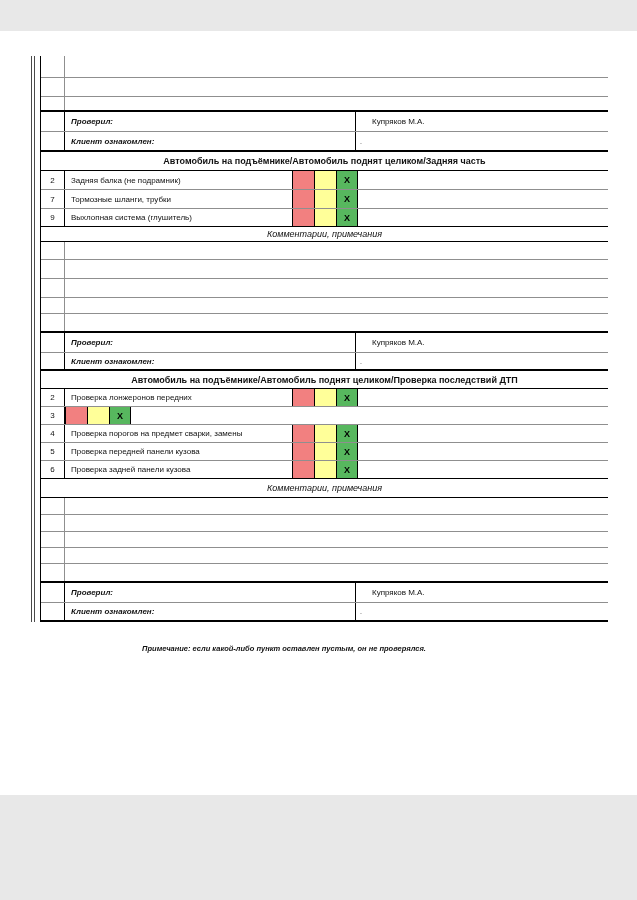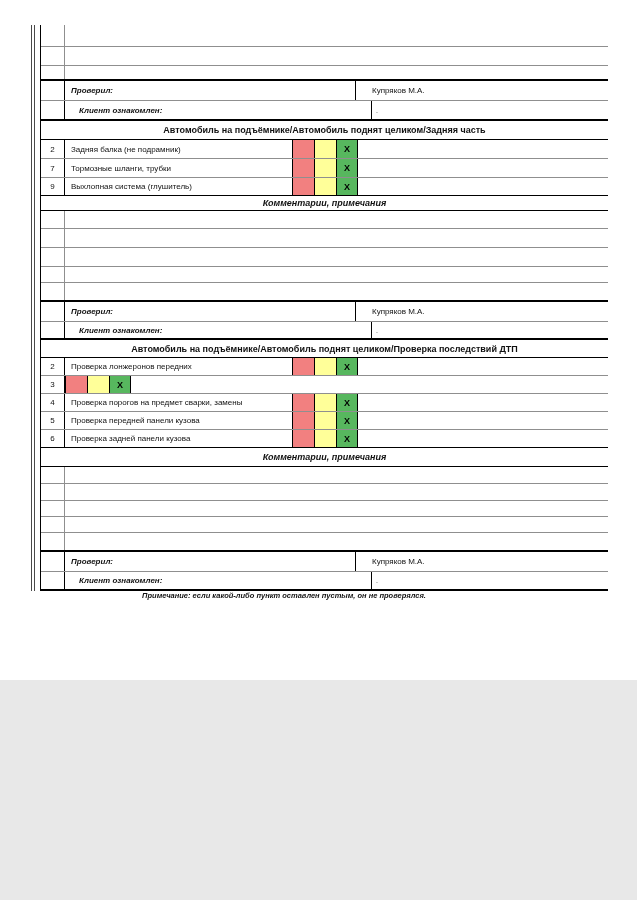--- a/index.html
+++ b/index.html
@@ -1,55 +1,56 @@
 <!DOCTYPE html>
 <html><head>
 <meta charset="utf-8">
 <style>
   * { margin:0; padding:0; box-sizing:border-box; }
   html,body { background:#e8e8e8; }
   .page {
     position:relative;
-    width:637px; height:680px;
+    width:637px; height:764px;
     background:#ffffff;
     font-family:"Liberation Sans", sans-serif;
     color:#111;
     overflow:hidden;
+    margin-top:31px;
   }
   .outer-line { position:absolute; top:25px; height:566px; width:1px; background:#4a4a4a; }
   .ol1 { left:31px; }
   .ol2 { left:34px; }
 
   .sheet {
     position:absolute; left:40px; top:25px; width:568px;
     border-left:1px solid #000;
   }
   .row { display:flex; width:100%; }
   .sep-gray  { border-bottom:1px solid #8f8f8f; }
   .sep-dark  { border-bottom:1px solid #000; }
-  .sep-thick { border-bottom:2px solid #000;gap:8px; }
+  .sep-thick { border-bottom:2px solid #000; }
 
   .cell { display:flex; align-items:center; height:100%; overflow:hidden; }
   .num  { width:24px; justify-content:center; border-right:1px solid #000;
           font-size:8px; }
   .gdiv .num { border-right-color:#8f8f8f; }
   .desc { width:227px; padding-left:6px; font-size:8px; }
   .st   { width:22px; justify-content:center; border-left:1px solid #000; }
   .st.last { border-right:1px solid #000; }
   .xmark { font-size:9px; font-weight:bold; color:#000; }
   .rest { flex:1; }
   .siglabel { width:290px; padding-left:6px; font-size:8px; font-weight:bold; font-style:italic; }
   .sigval   { flex:1; padding-left:16px; font-size:8px; border-left:1px solid #000; }
   .sigval.dotcell { font-size:7px; color:#333; padding-left:4px; }
   .full { flex:1; justify-content:center; }
   .sec-title { font-size:9px; font-weight:bold; }
-  .comm-title { font-size:9px; font-weight:bold; font-style:italic;text-align:right; }
+  .comm-title { font-size:9px; font-weight:normal; font-style:italic;text-align:right; }
 
   .footer-note {
-    position:absolute; left:0; top:591px; width:568px;
+    position:absolute; left:0; top:613px; width:568px;
     text-align:center; font-size:7.5px; font-weight:bold; font-style:italic;
   }
 </style>
 </head>
 <body>
 
 <div class="page">
   <div class="outer-line ol1"></div>
   <div class="outer-line ol2"></div>
 

